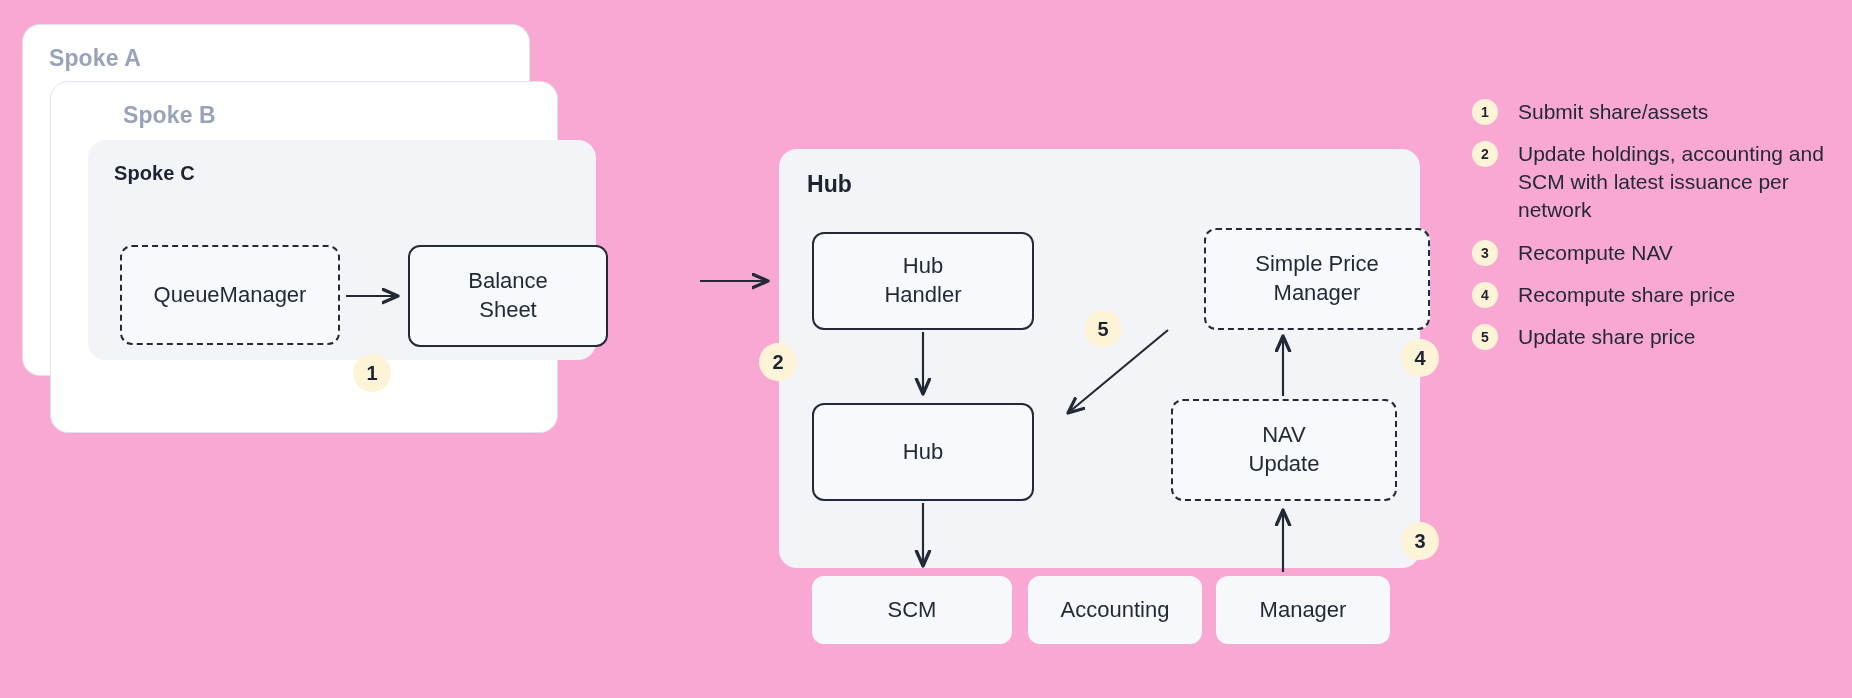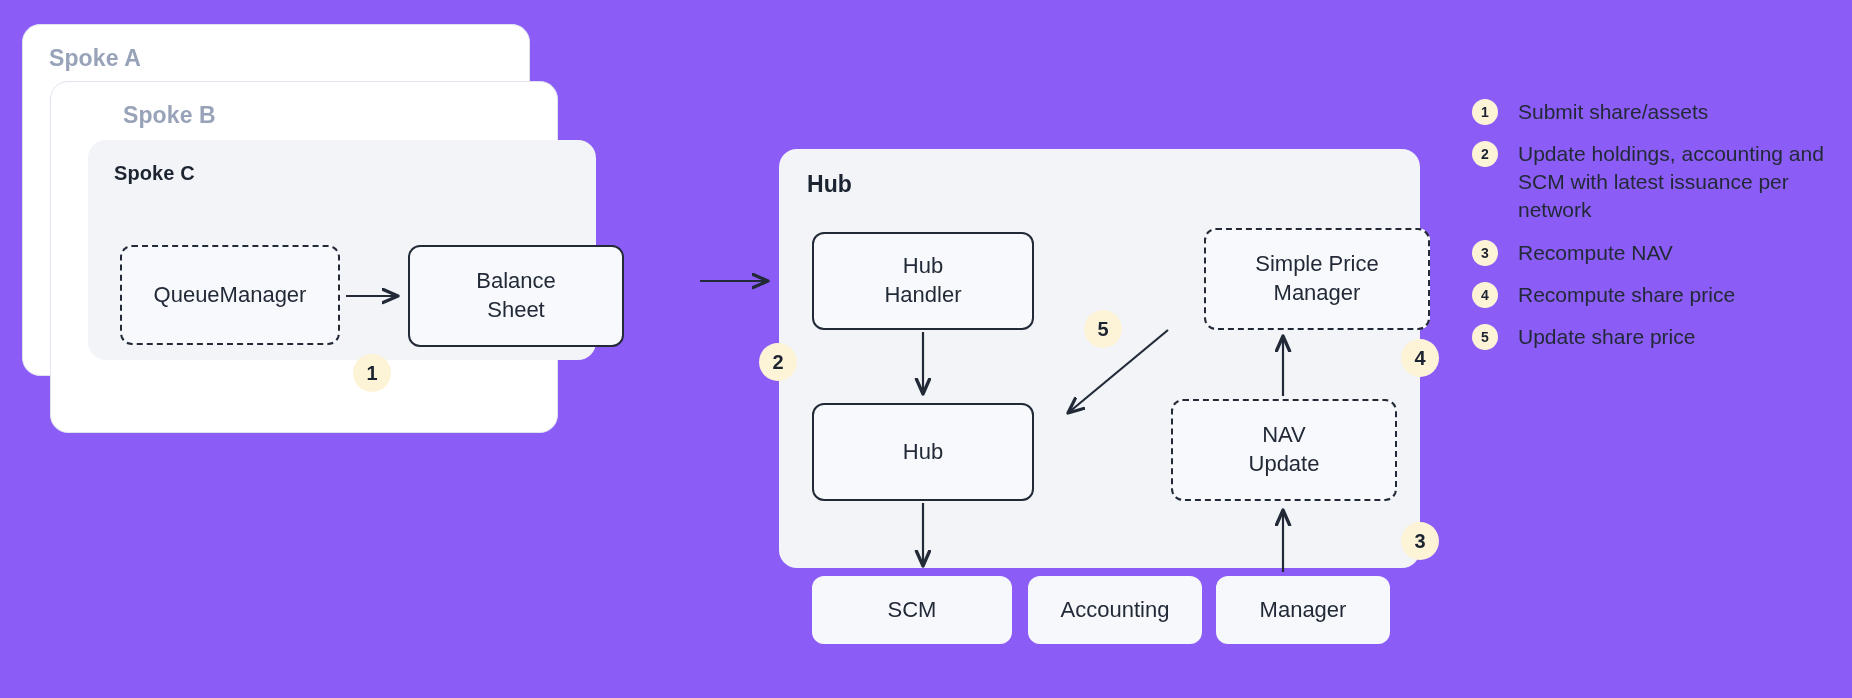--- a/index.html
+++ b/index.html
@@ -8,21 +8,21 @@
     background: #ffffff;
   }
   body {
     font-family: "Liberation Sans", sans-serif;
     -webkit-font-smoothing: antialiased;
   }
   #stage {
     position: relative;
     width: 1852px;
     height: 698px;
-    background: #8b5cf6;
+    background: #f9a8d4;
     overflow: hidden;
   }
 
   
   .spoke-card {
     position: absolute;
     border-radius: 18px;
     box-sizing: border-box;
   }
   .spoke-ghost {
@@ -101,21 +101,21 @@
     border: 2.4px dashed #222a38;
   }
   .node.plain {
     border: none;
     background: #f7f8fb;
     border-radius: 12px;
   }
 
   
   #node-queuemanager { left: 120px; top: 245px; width: 220px; height: 100px; }
-  #node-balancesheet { left: 408px; top: 245px; width: 216px; height: 102px; }
+  #node-balancesheet { left: 408px; top: 245px; width: 200px; height: 102px; }
 
   
   #node-hubhandler  { left: 812px;  top: 232px; width: 222px; height: 98px; }
   #node-hub         { left: 812px;  top: 403px; width: 222px; height: 98px; }
   #node-spm         { left: 1204px; top: 228px; width: 226px; height: 102px; align-items: center; }
   #node-navmanager  { left: 1171px; top: 399px; width: 226px; height: 102px; }
   #node-scm         { left: 812px;  top: 576px; width: 200px; height: 68px; }
   #node-accounting  { left: 1028px; top: 576px; width: 174px; height: 68px; text-align: center; }
   #node-holdings    { left: 1216px; top: 576px; width: 174px; height: 68px; }
 

